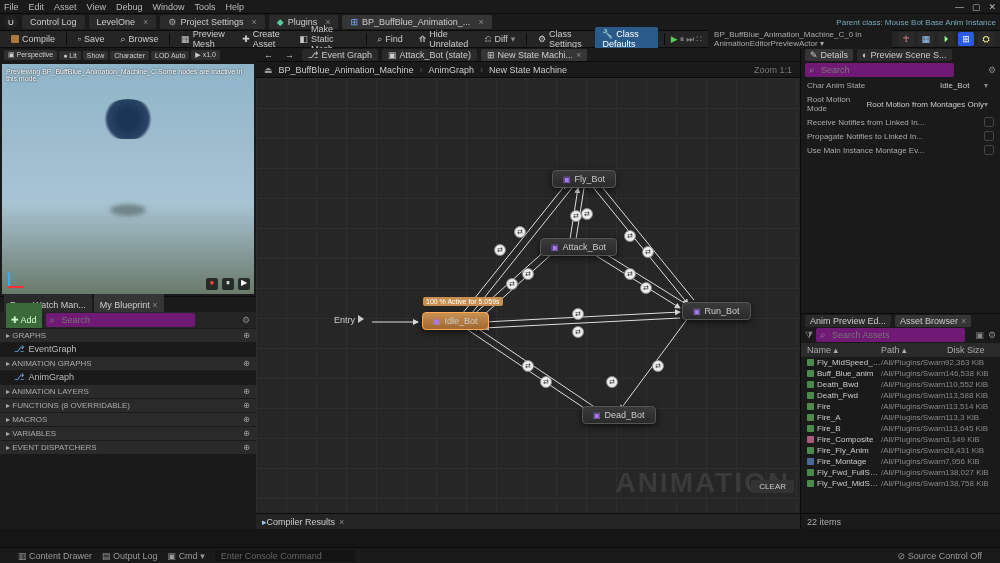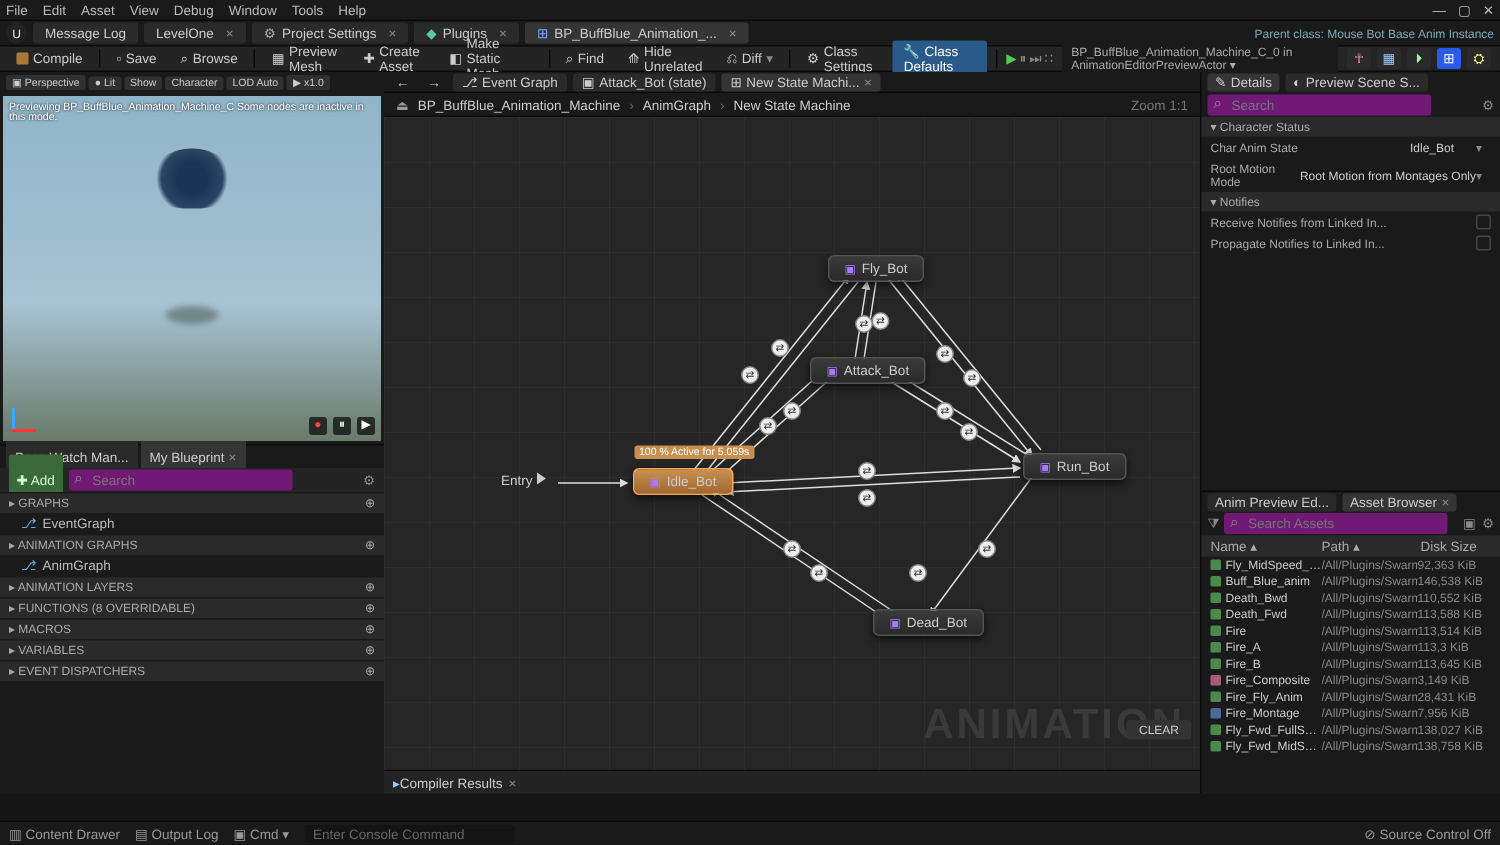--- a/index.html
+++ b/index.html
@@ -103,21 +103,21 @@
 .asset-head span:nth-child(1){width:74px}
 .asset-head span:nth-child(2){width:66px}
 .asset-row{display:flex;padding:1px 6px;gap:0;align-items:center}
 .asset-row .ico{width:7px;height:7px;border-radius:1px;margin-right:3px;flex-shrink:0}
 .asset-row .nm{width:64px;color:#ccc;overflow:hidden;white-space:nowrap;text-overflow:ellipsis}
 .asset-row .pt{width:64px;color:#888;overflow:hidden;white-space:nowrap}
 .asset-row .sz{color:#888;white-space:nowrap}
 .asset-foot{height:16px;display:flex;align-items:center;padding:0 6px;border-top:1px solid #0a0a0a;color:#aaa}
 
 
-.statusbar{position:absolute;bottom:0;left:0;right:0;height:16px;background:#1a1a1a;border-top:1px solid #0a0a0a;display:flex;align-items:center;padding:0 6px;gap:10px;color:#999}
+.statusbar{position:absolute;bottom:0;left:0;right:0;height:16px;background:#1a1a1a;border-top:1px solid #0a0a0a;display:flex;align-items:center;padding:0 18px;gap:10px;color:#999}
 .statusbar .right{margin-left:auto;display:flex;gap:10px;}
 .cmd{background:#141414;padding:1px 6px;border-radius:2px;color:#666;width:140px}
 
 .ic-green{background:#4a8a4a}.ic-blue{background:#4a6a9a}.ic-orange{background:#aa7a3a}.ic-pink{background:#aa5a7a}
 </style>
 </head>
 <body>
 
 <div class="menubar">
   <span>File</span>
@@ -131,21 +131,21 @@
   <div class="win-controls">
     <span>—</span>
     <span>▢</span>
     <span>✕</span>
   </div>
 </div>
 
 <div class="tabbar">
   <div class="logo">U</div>
   <div class="tab">
-      <span>Message Log</span>
+      <span>Control Log</span>
     </div>
   <div class="tab">
       <span>LevelOne</span>
       <span class="x">×</span>
     </div>
   <div class="tab">
       <span style="color:#aaa">⚙</span>
       <span>Project Settings</span>
       <span class="x">×</span>
     </div>
@@ -395,36 +395,38 @@
       <div class="rtab">
           <span>◐</span>
           <span>Preview Scene S...</span>
         </div>
     </div>
     <div class="rsearch">
         <div class="search-wrap" style="flex:1"><input class="search" placeholder="Search" style=""></div>
         <span style="color:#888;margin-left:4px">⚙</span>
       </div>
     <div id="details-body">
-        <div class="detail-grp">▾ Character Status</div>
         <div class="detail-row">
           <span class="lbl">Char Anim State</span>
           <span class="val">Idle_Bot <span style="color:#888">▾</span></span>
         </div>
         <div class="detail-row">
           <span class="lbl">Root Motion Mode</span>
           <span class="val">Root Motion from Montages Only <span style="color:#888">▾</span></span>
         </div>
-        <div class="detail-grp">▾ Notifies</div>
         <div class="detail-row">
           <span class="lbl">Receive Notifies from Linked In...</span>
           <span class="chk"></span>
         </div>
         <div class="detail-row">
           <span class="lbl">Propagate Notifies to Linked In...</span>
+          <span class="chk"></span>
+        </div>
+        <div class="detail-row">
+          <span class="lbl">Use Main Instance Montage Ev...</span>
           <span class="chk"></span>
         </div>
       </div>
 
     <div style="flex:1"></div>
 
     <div class="rtabs" style="border-top:1px solid #0a0a0a">
       <div class="rtab">
           <span>Anim Preview Ed...</span>
         </div>
@@ -510,20 +512,23 @@
           <span class="nm">Fly_Fwd_FullSpeed</span>
           <span class="pt">/All/Plugins/Swarm</span>
           <span class="sz">138,027 KiB</span>
         </div>
         <div class="asset-row">
           <span class="ico ic-green"></span>
           <span class="nm">Fly_Fwd_MidSpeed</span>
           <span class="pt">/All/Plugins/Swarm</span>
           <span class="sz">138,758 KiB</span>
         </div>
+      </div>
+    <div class="asset-foot">
+        <span>22 items</span>
       </div>
   </div>
 </div>
 
 <div class="statusbar">
   <span>▥ <span>Content Drawer</span></span>
   <span>▤ <span>Output Log</span></span>
   <span>▣ <span>Cmd ▾</span></span>
   <span class="cmd">Enter Console Command</span>
   <div class="right">

